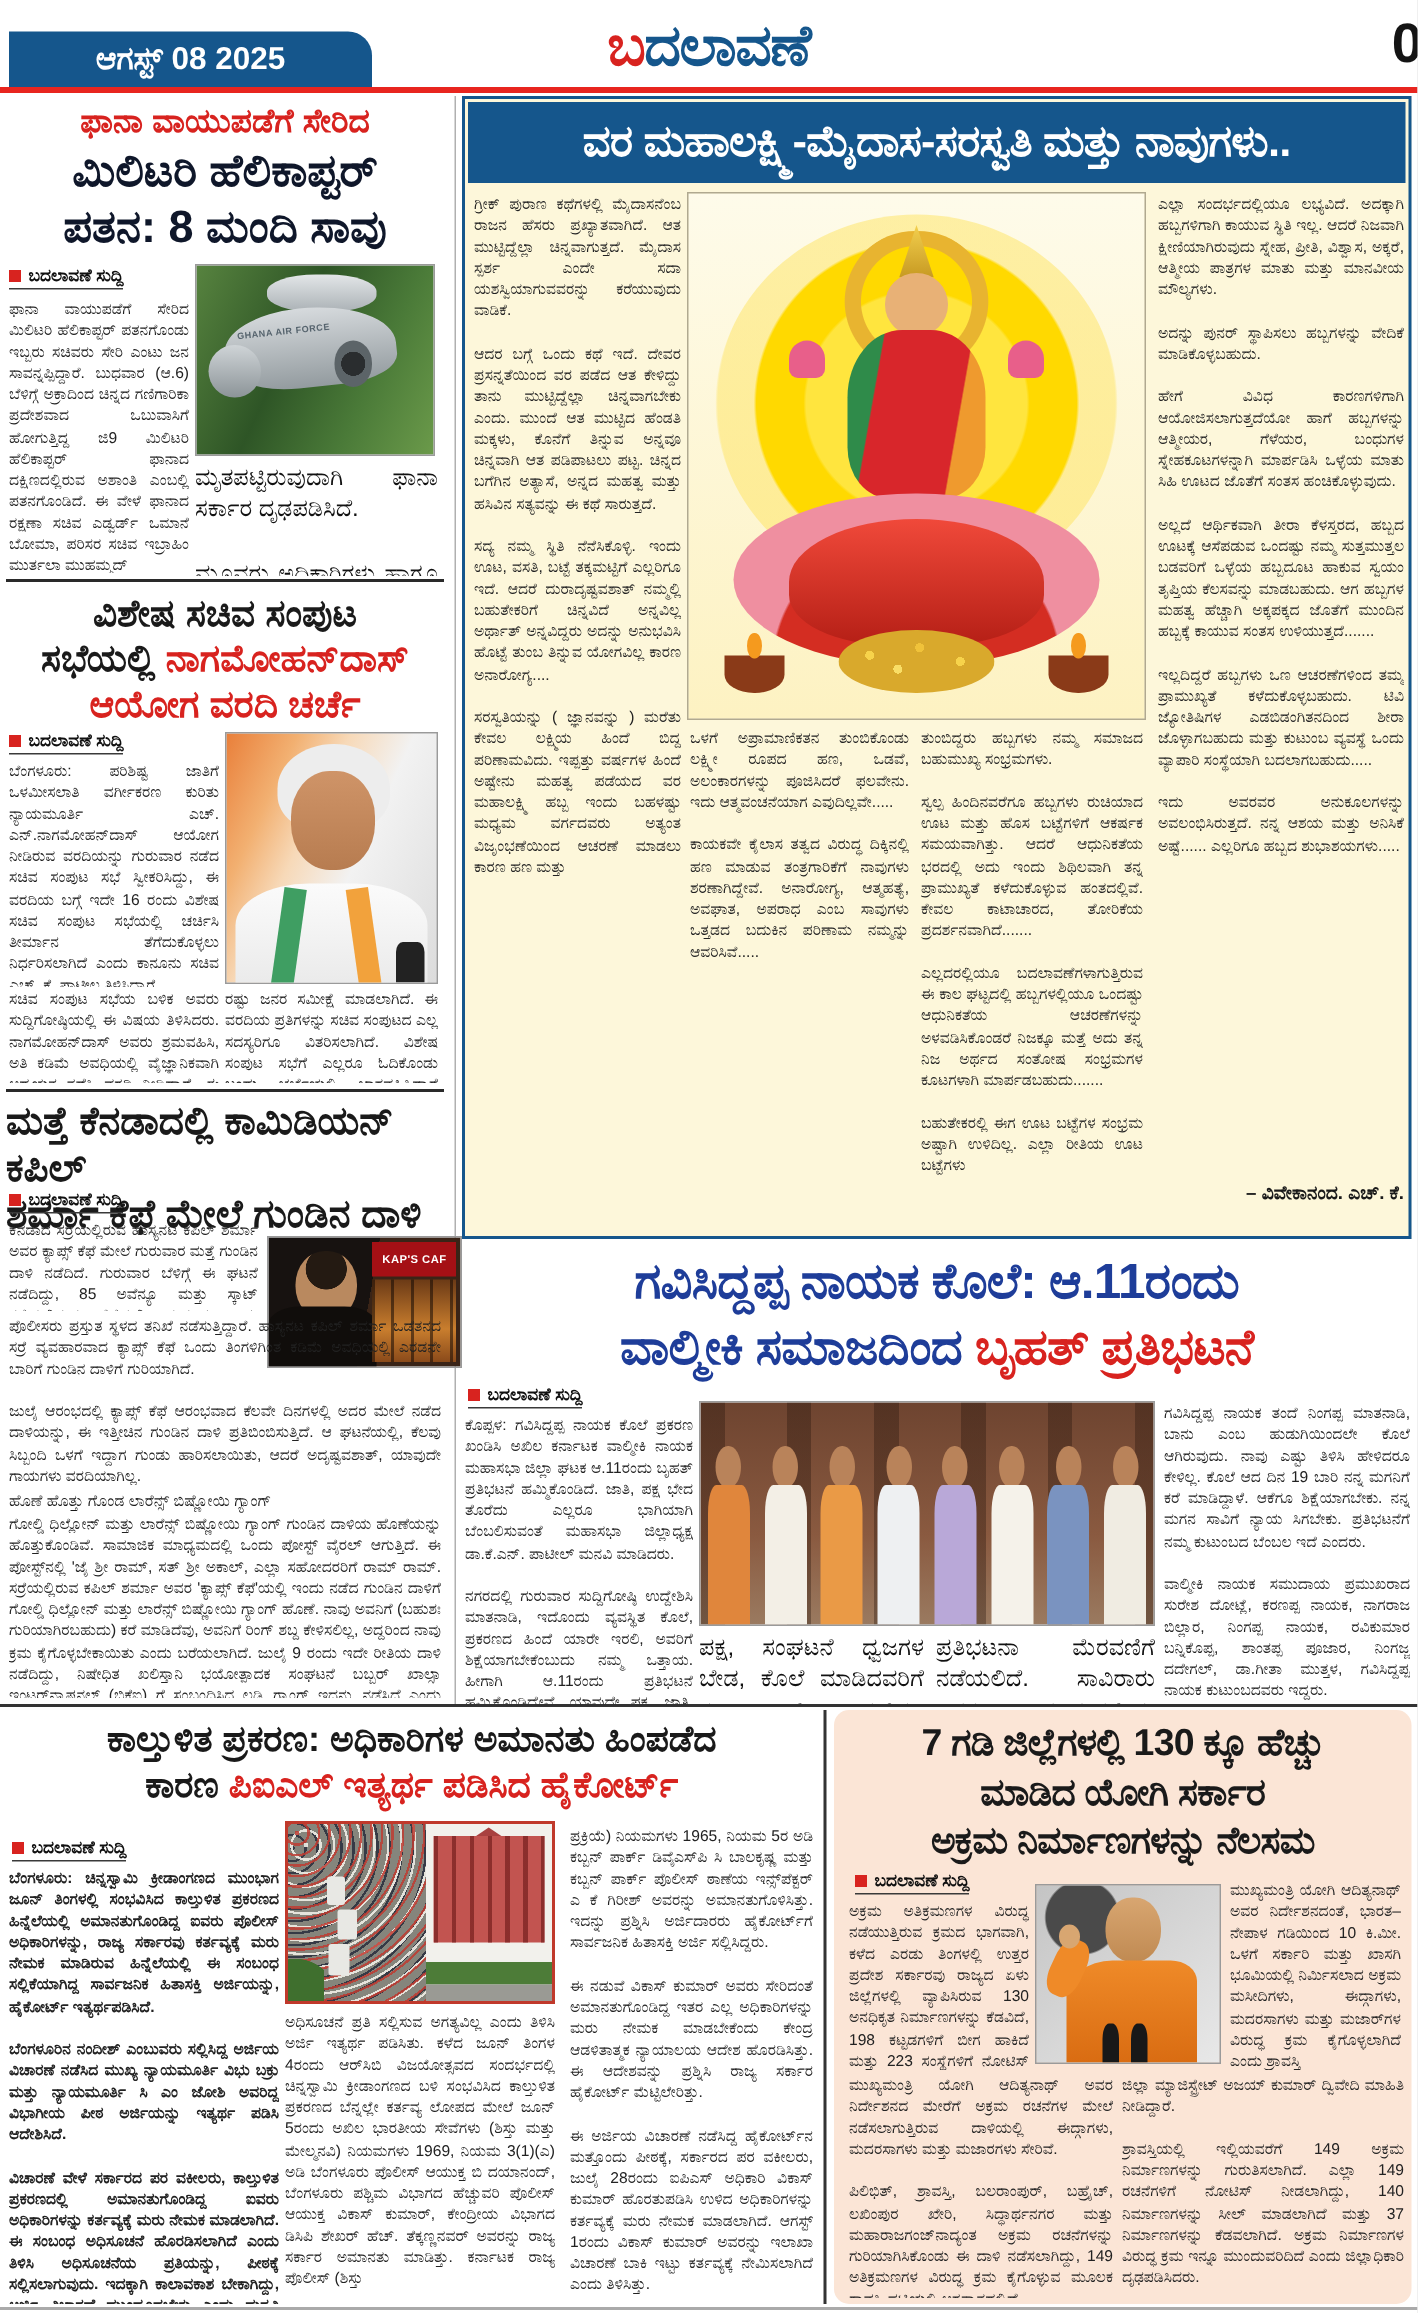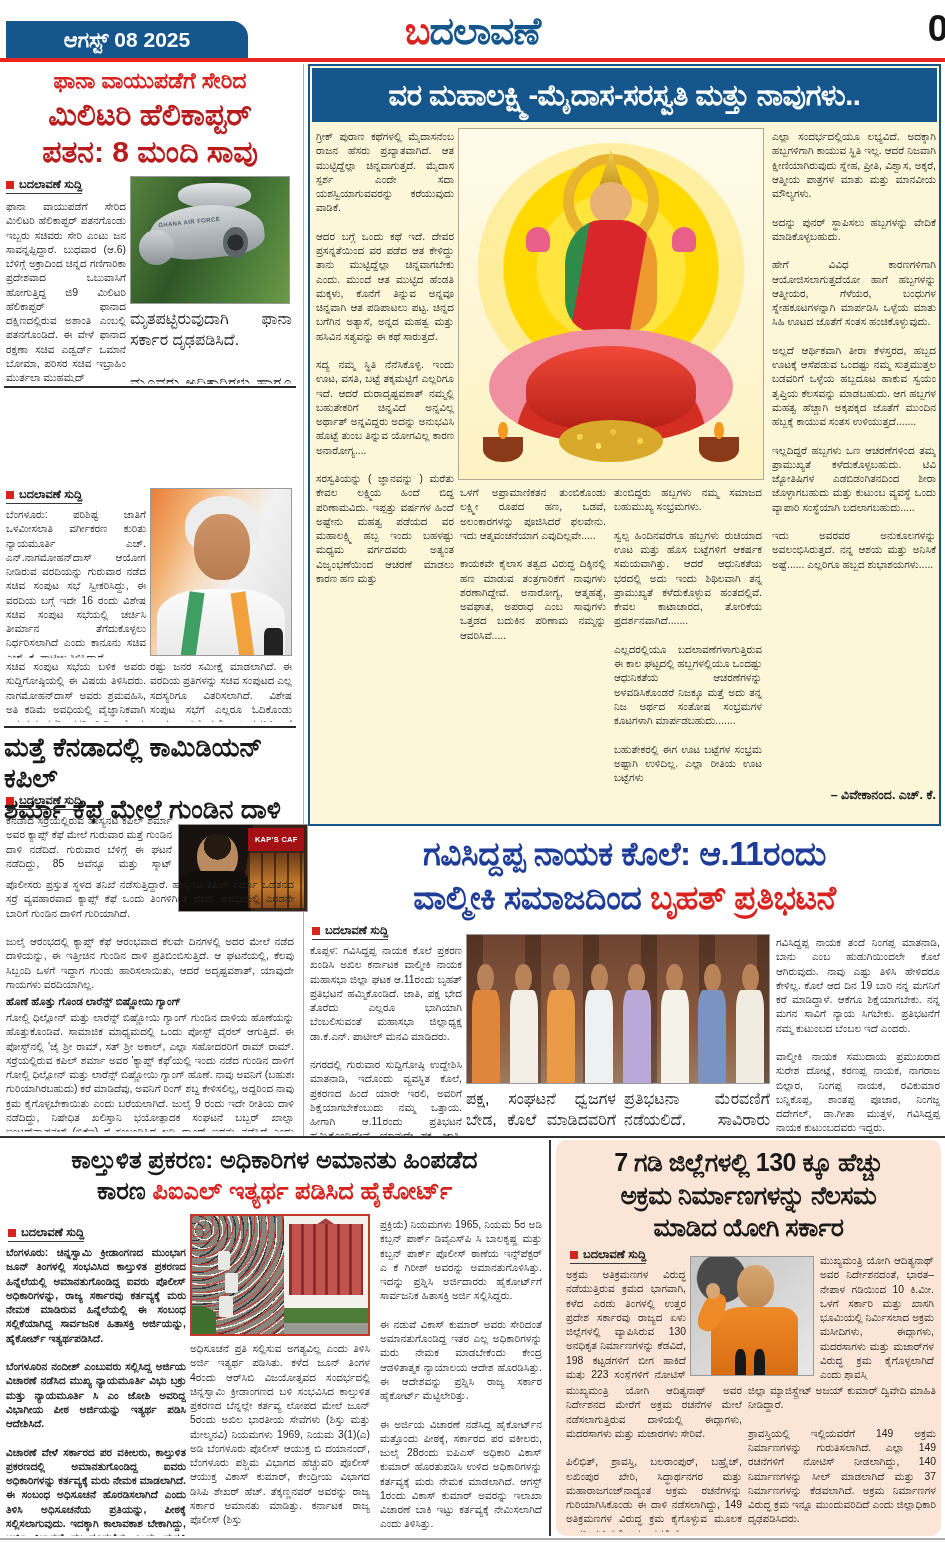--- a/index.html
+++ b/index.html
@@ -4,21 +4,21 @@
 <style>
   html,body{margin:0;padding:0;background:#d8d8d8;}
   .page{position:relative;width:945px;height:1542px;margin:0 auto;background:#ffffff;
         font-family:"Liberation Sans","DejaVu Sans",sans-serif;color:#1a1a1a;overflow:hidden;padding-left:36px;}
   .abs{position:absolute;}
   .hd{font-weight:bold;}
   .ctr{text-align:center;}
   .jt{font-size:10.4px;line-height:1.37;text-align:justify;white-space:pre-line;color:#222;overflow:hidden;}
   .cap{font-size:16px;line-height:1.34;text-align:justify;white-space:pre-line;color:#111;overflow:hidden;}
   .red{color:#d8231f;}
-  .green{color:#b91c1c;}
+  .green{color:#0f172a;}
   .royal{color:#1e3d99;}
   .byline{display:inline-flex;align-items:center;gap:5px;font-weight:bold;font-size:11.4px;color:#101010;
           border-bottom:1.6px solid #3a3a3a;padding-bottom:2px;}
   .byline .sq{width:8px;height:8px;background:#d8231f;display:inline-block;}
   .rule{background:#2a2a2a;}
   .ph{position:absolute;overflow:hidden;border:1px solid #9a9a9a;box-sizing:border-box;}
   .shp{position:absolute;}
 
   
   .date-box{left:6px;top:21px;width:242px;height:37px;background:#15568c;border-radius:0 16px 0 0;
@@ -66,21 +66,21 @@
   .ph-kapil{left:178px;top:824px;width:130px;height:88px;background:linear-gradient(100deg,#171210 0 52%,#3a2417 52% 100%);}
   .kap-face{left:14%;top:10%;width:32%;height:54%;background:radial-gradient(circle at 50% 26%,#241a12 0 34%,#b9895f 35%);border-radius:48%;}
   .kap-body{left:0;top:54%;width:56%;height:46%;background:#100d0b;border-radius:30% 30% 0 0;}
   .kap-sign{right:2%;top:4%;width:44%;height:26%;background:#a51015;color:#fff;font-weight:bold;font-size:7.5px;
             display:flex;align-items:center;justify-content:center;letter-spacing:.3px;}
   .kap-store{right:2%;top:33%;width:44%;height:64%;
              background:repeating-linear-gradient(90deg,rgba(20,10,5,.55) 0 2px,rgba(0,0,0,0) 2px 13px),
                         linear-gradient(#6b3a16,#c97e2e 60%,#8a4a1a);}
   .a3-body1{left:6px;top:814px;width:166px;height:60px;}
   .a3-bodyW{left:6px;top:878px;width:288px;height:254px;overflow:hidden;}
-  .a3-sub{font-weight:bold;font-size:10.6px;margin:3px 0;}
+  .a3-sub{font-weight:normal;font-size:10.6px;margin:3px 0;}
 
   
   .cream{left:308px;top:64px;width:633px;height:762px;background:#fdf7da;border:2px solid #15568c;box-sizing:border-box;}
   .banner{left:312px;top:68px;width:625px;height:54px;background:#15568c;color:#fff;font-weight:bold;
           font-size:29px;line-height:54px;text-align:center;letter-spacing:-.5px;}
   .es-c1{left:316px;top:130px;width:138px;height:688px;}
   .es-c2{left:460px;top:486px;width:146px;height:334px;}
   .es-c3{left:614px;top:486px;width:148px;height:334px;}
   .es-c4{left:772px;top:130px;width:164px;height:656px;}
   .es-sig{left:772px;top:788px;width:164px;font-weight:bold;font-size:12.5px;text-align:right;}
@@ -204,20 +204,25 @@
     <div class="shp heli-body"></div>
     <div class="shp heli-nose"></div>
     <div class="shp heli-eng"></div>
     <div class="shp heli-label">GHANA AIR FORCE</div>
   </div>
   <div class="abs a1-caption cap">ಮೃತಪಟ್ಟಿರುವುದಾಗಿ ಫಾನಾ ಸರ್ಕಾರ ದೃಢಪಡಿಸಿದೆ.
 
 ಮೂವರು ಅಧಿಕಾರಿಗಳು ಹಾಗೂ ಮೂವರು ಹೆಲಿಕಾಪ್ಟರ್ ಸಿಬ್ಬಂದಿ ಸಾವನ್ನಪ್ಪಿದ್ದಾರೆ ಎಂದು ತಿಳಿದು ಬಂದಿದೆ.</div>
   <div class="abs rule rule1"></div>
 
+  <div class="abs a2-head hd ctr">
+    <div>ವಿಶೇಷ ಸಚಿವ ಸಂಪುಟ</div>
+    <div><span>ಸಭೆಯಲ್ಲಿ</span> <span class="red">ನಾಗಮೋಹನ್‌ದಾಸ್</span></div>
+    <div class="red">ಆಯೋಗ ವರದಿ ಚರ್ಚೆ</div>
+  </div>
   <div class="abs a2-byline byline">
     <span class="sq"></span>
     <span>ಬದಲಾವಣೆ ಸುದ್ದಿ</span>
   </div>
   <div class="abs a2-bodyL jt">ಬೆಂಗಳೂರು: ಪರಿಶಿಷ್ಟ ಜಾತಿಗೆ ಒಳಮೀಸಲಾತಿ ವರ್ಗೀಕರಣ ಕುರಿತು ನ್ಯಾಯಮೂರ್ತಿ ಎಚ್. ಎನ್.ನಾಗಮೋಹನ್‌ದಾಸ್ ಆಯೋಗ ನೀಡಿರುವ ವರದಿಯನ್ನು ಗುರುವಾರ ನಡೆದ ಸಚಿವ ಸಂಪುಟ ಸಭೆ ಸ್ವೀಕರಿಸಿದ್ದು, ಈ ವರದಿಯ ಬಗ್ಗೆ ಇದೇ 16 ರಂದು ವಿಶೇಷ ಸಚಿವ ಸಂಪುಟ ಸಭೆಯಲ್ಲಿ ಚರ್ಚಿಸಿ ತೀರ್ಮಾನ ತೆಗೆದುಕೊಳ್ಳಲು ನಿರ್ಧರಿಸಲಾಗಿದೆ ಎಂದು ಕಾನೂನು ಸಚಿವ ಎಚ್. ಕೆ. ಪಾಟೀಲ ತಿಳಿಸಿದ್ದಾರೆ.</div>
   <div class="ph ph-min">
     <div class="shp min-hair"></div>
     <div class="shp min-face"></div>
     <div class="shp min-body"></div>
     <div class="shp min-scarf-g"></div>
@@ -385,22 +390,22 @@
 
 ಈ ನಡುವೆ ವಿಕಾಸ್ ಕುಮಾರ್ ಅವರು ಸೇರಿದಂತೆ ಅಮಾನತುಗೊಂಡಿದ್ದ ಇತರ ಎಲ್ಲ ಅಧಿಕಾರಿಗಳನ್ನು ಮರು ನೇಮಕ ಮಾಡಬೇಕೆಂದು ಕೇಂದ್ರ ಆಡಳಿತಾತ್ಮಕ ನ್ಯಾಯಾಲಯ ಆದೇಶ ಹೊರಡಿಸಿತ್ತು. ಈ ಆದೇಶವನ್ನು ಪ್ರಶ್ನಿಸಿ ರಾಜ್ಯ ಸರ್ಕಾರ ಹೈಕೋರ್ಟ್ ಮೆಟ್ಟಿಲೇರಿತ್ತು.
 
 ಈ ಅರ್ಜಿಯ ವಿಚಾರಣೆ ನಡೆಸಿದ್ದ ಹೈಕೋರ್ಟ್‌ನ ಮತ್ತೊಂದು ಪೀಠಕ್ಕೆ, ಸರ್ಕಾರದ ಪರ ವಕೀಲರು, ಜುಲೈ 28ರಂದು ಐಪಿಎಸ್ ಅಧಿಕಾರಿ ವಿಕಾಸ್ ಕುಮಾರ್ ಹೊರತುಪಡಿಸಿ ಉಳಿದ ಅಧಿಕಾರಿಗಳನ್ನು ಕರ್ತವ್ಯಕ್ಕೆ ಮರು ನೇಮಕ ಮಾಡಲಾಗಿದೆ. ಆಗಸ್ಟ್ 1ರಂದು ವಿಕಾಸ್ ಕುಮಾರ್ ಅವರನ್ನು ಇಲಾಖಾ ವಿಚಾರಣೆ ಬಾಕಿ ಇಟ್ಟು ಕರ್ತವ್ಯಕ್ಕೆ ನೇಮಿಸಲಾಗಿದೆ ಎಂದು ತಿಳಿಸಿತ್ತು.
 
 ಇದೀಗ ಸಾರ್ವಜನಿಕ ಹಿತಾಸಕ್ತಿ ಅರ್ಜಿ ಇತ್ಯರ್ಥಗೊಂಡಿದೆ.</div>
 
   <div class="abs yg-box"></div>
   <div class="abs yg-head-l hd ctr">
     <div>7 ಗಡಿ ಜಿಲ್ಲೆಗಳಲ್ಲಿ 130 ಕ್ಕೂ ಹೆಚ್ಚು</div>
+    <div>ಮಾಡಿದ ಯೋಗಿ ಸರ್ಕಾರ</div>
     <div>ಅಕ್ರಮ ನಿರ್ಮಾಣಗಳನ್ನು ನೆಲಸಮ</div>
-    <div>ಮಾಡಿದ ಯೋಗಿ ಸರ್ಕಾರ</div>
   </div>
   <div class="abs yg-byline byline">
     <span class="sq"></span>
     <span>ಬದಲಾವಣೆ ಸುದ್ದಿ</span>
   </div>
   <div class="abs yg-clt jt">ಅಕ್ರಮ ಅತಿಕ್ರಮಣಗಳ ವಿರುದ್ಧ ನಡೆಯುತ್ತಿರುವ ಕ್ರಮದ ಭಾಗವಾಗಿ, ಕಳೆದ ಎರಡು ತಿಂಗಳಲ್ಲಿ ಉತ್ತರ ಪ್ರದೇಶ ಸರ್ಕಾರವು ರಾಜ್ಯದ ಏಳು ಜಿಲ್ಲೆಗಳಲ್ಲಿ ವ್ಯಾಪಿಸಿರುವ 130 ಅನಧಿಕೃತ ನಿರ್ಮಾಣಗಳನ್ನು ಕೆಡವಿದೆ, 198 ಕಟ್ಟಡಗಳಿಗೆ ಬೀಗ ಹಾಕಿದೆ ಮತ್ತು 223 ಸಂಸ್ಥೆಗಳಿಗೆ ನೋಟಿಸ್ ನೀಡಿದೆ.</div>
   <div class="ph ph-yogi">
     <div class="shp yg-hd"></div>
     <div class="shp yg-bd"></div>
     <div class="shp yg-arm"></div>

